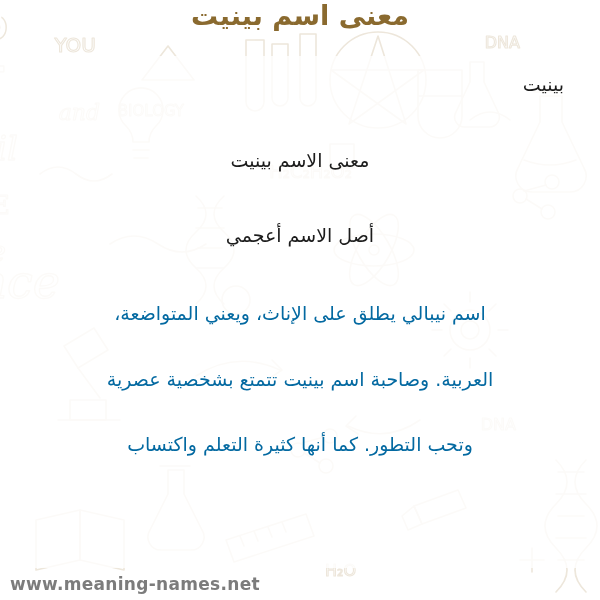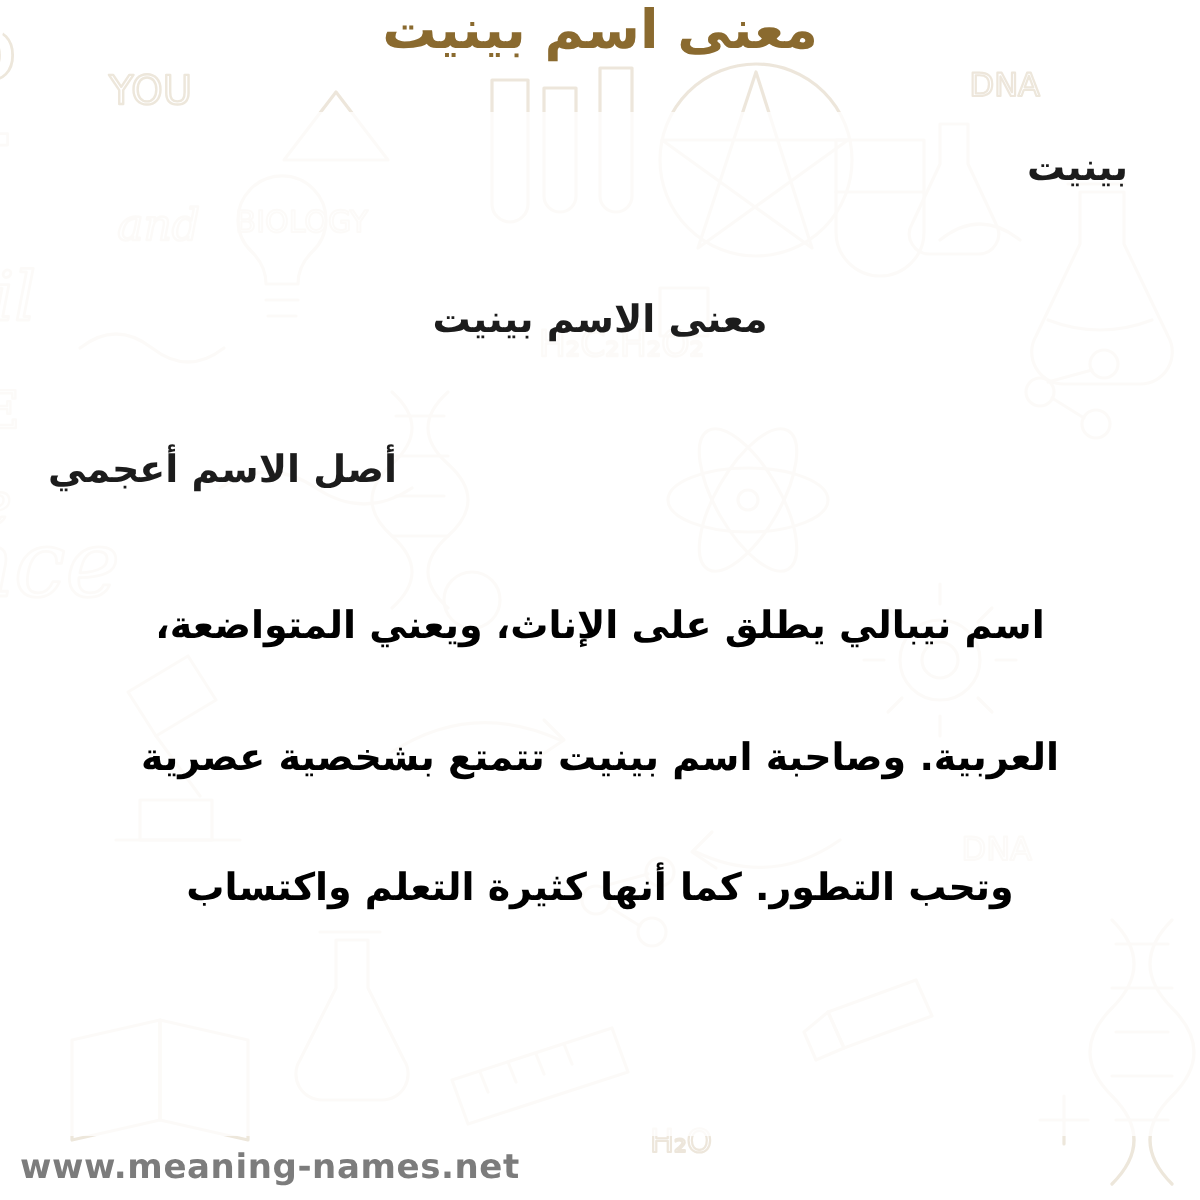--- a/index.html
+++ b/index.html
@@ -57,44 +57,43 @@
     left: 0;
     right: 0;
     bottom: 32px;
     background: rgba(255,255,255,0.80);
   }
   .content {
     position: relative;
     padding: 16px 24px 0 24px;
     direction: rtl;
     text-align: center;
-    font-weight: bold;
   }
   .line {
     color: #1c1c1c;
     font-size: 19px;
     line-height: 1.35;
     margin: 0;
     white-space: nowrap;
   }
   .line.name {
     text-align: right;
     padding-right: 12px;
     margin-bottom: 50px;
     font-size: 19px;
   }
   .line.sub {
     margin-bottom: 50px;
   }
   .line.sub2 {
-    text-align: left;
+    text-align: center;
     margin-bottom: 52px;
   }
   .body-line {
-    color: #000000;
+    color: #0369a1;
     font-size: 19px;
     line-height: 1.35;
     margin: 0 0 40px 0;
     white-space: nowrap;
   }
   .body-line:last-child {
     margin-bottom: 0;
   }
   
   .watermark-top {

